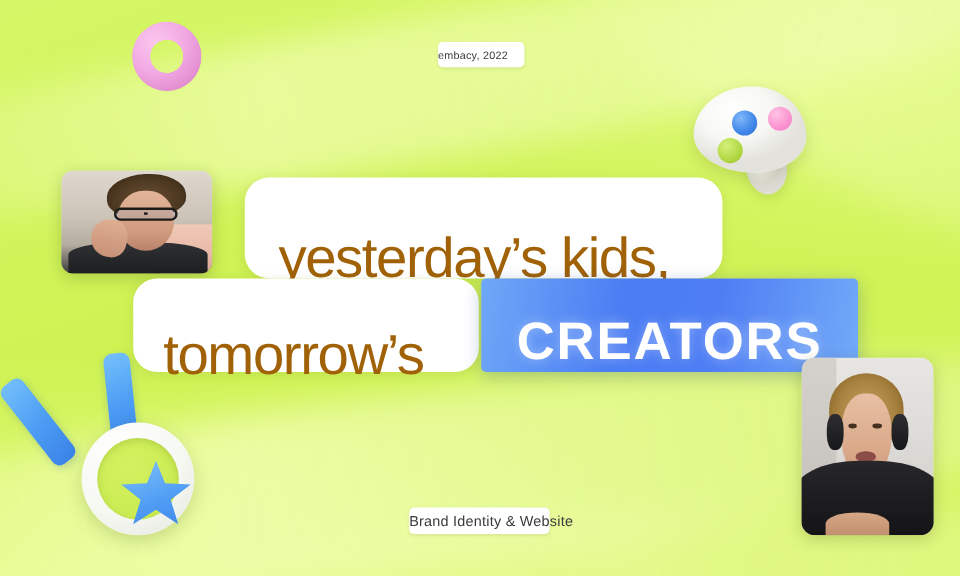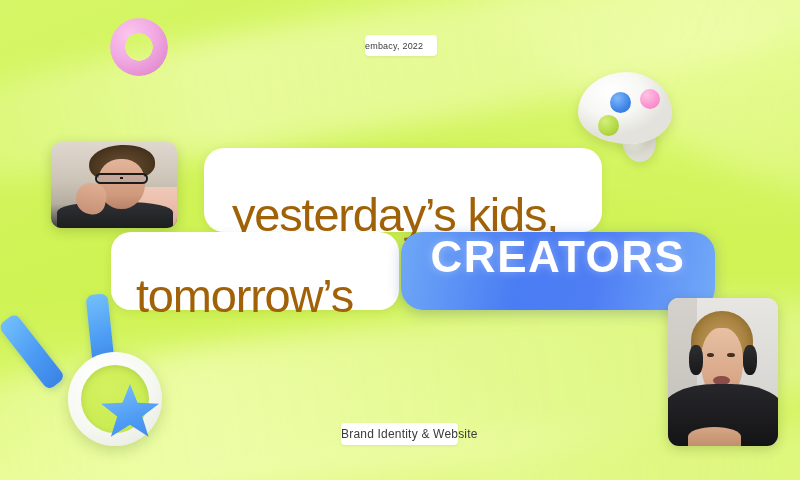--- a/index.html
+++ b/index.html
@@ -100,23 +100,23 @@
     color:#a16207;
     letter-spacing:-1.2px;
     line-height:1;
     margin-top:48px;
   }
 
   .creators-box {
     position:absolute;
     left:401px; top:232px;
     width:314px; height:78px;
-    border-radius:22px;
+    border-radius:4px;
     background:linear-gradient(100deg, #6fa8f7 0%, #4a7cf3 38%, #4f7ef4 62%, #72aaf8 100%);
-    display:flex; align-items:flex-start; justify-content:center;
+    display:flex; align-items:flex-end; justify-content:center;
     box-shadow:0 3px 14px rgba(40,70,160,.28);
   }
   .creators-text {
     font-size:44px;
     font-weight:700;
     color:#ffffff;
     letter-spacing:1.5px;
     text-shadow:0 0 10px rgba(255,255,255,.35);
   }
 

